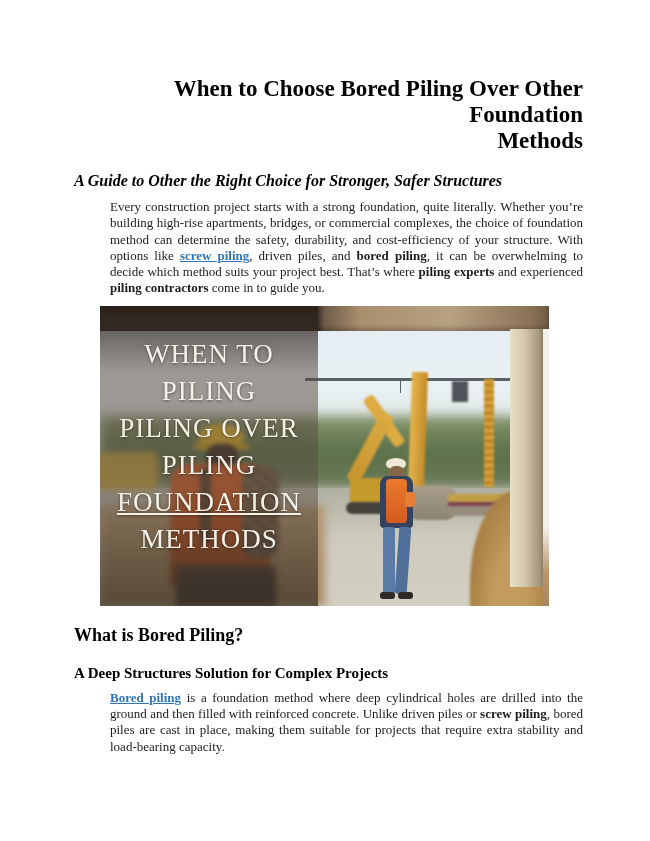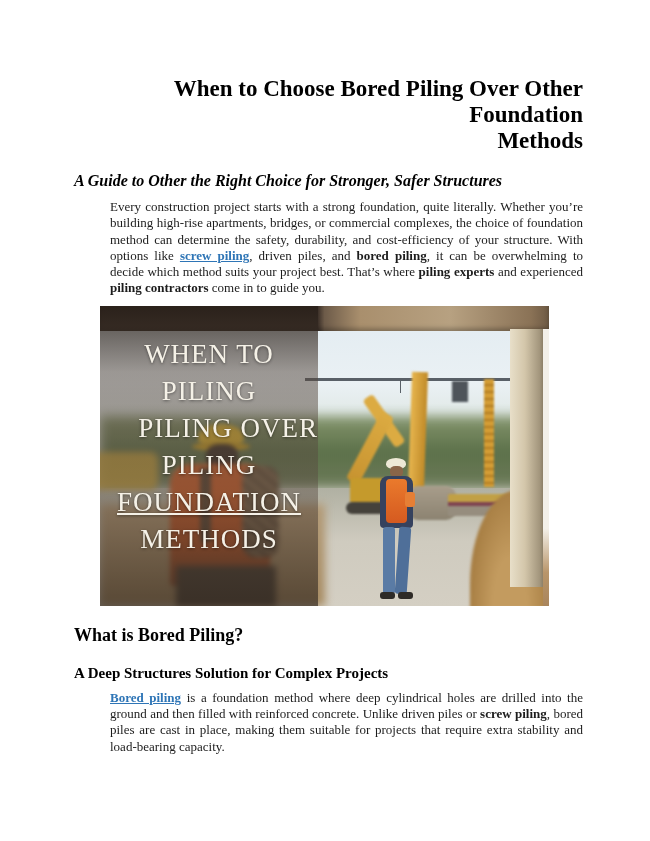--- a/index.html
+++ b/index.html
@@ -134,21 +134,21 @@
     <div class="w1-brim"></div>
     <div class="w1-head"></div>
     <div class="w1-torso"></div>
     <div class="w1-strap"></div>
     <div class="w1-arm"></div>
     <div class="w1-bottom"></div>
     <div class="overlay">
       <div class="overlay-text">
           <div style="position: static;">WHEN TO</div>
           <div style="position: static;">PILING</div>
-          <div style="position: static; text-align: right;">PILING OVER</div>
+          <div style="position: static;">PILING OVER</div>
           <div style="position: static;">PILING</div>
           <div style="position: static; text-decoration: underline;">FOUNDATION</div>
           <div style="position: static;">METHODS</div>
         </div>
     </div>
   </div>
 
 
   <h2 class="h2">What is Bored Piling?</h2>
   <h3 class="h3">A Deep Structures Solution for Complex Projects</h3>

